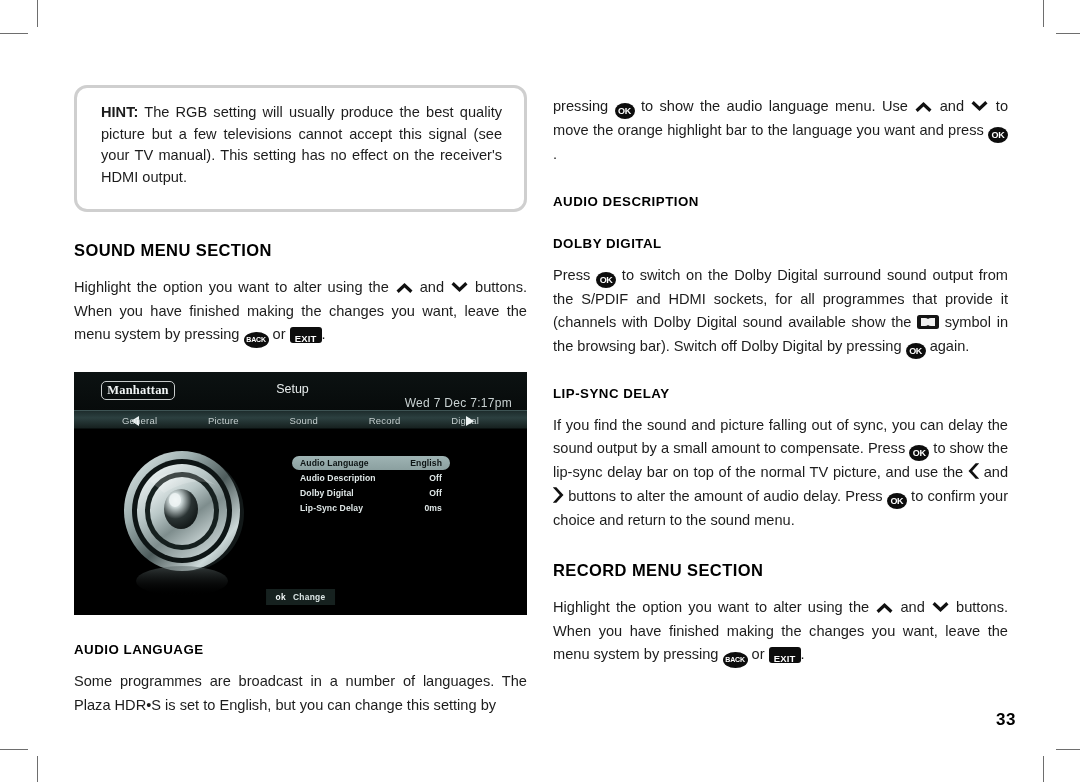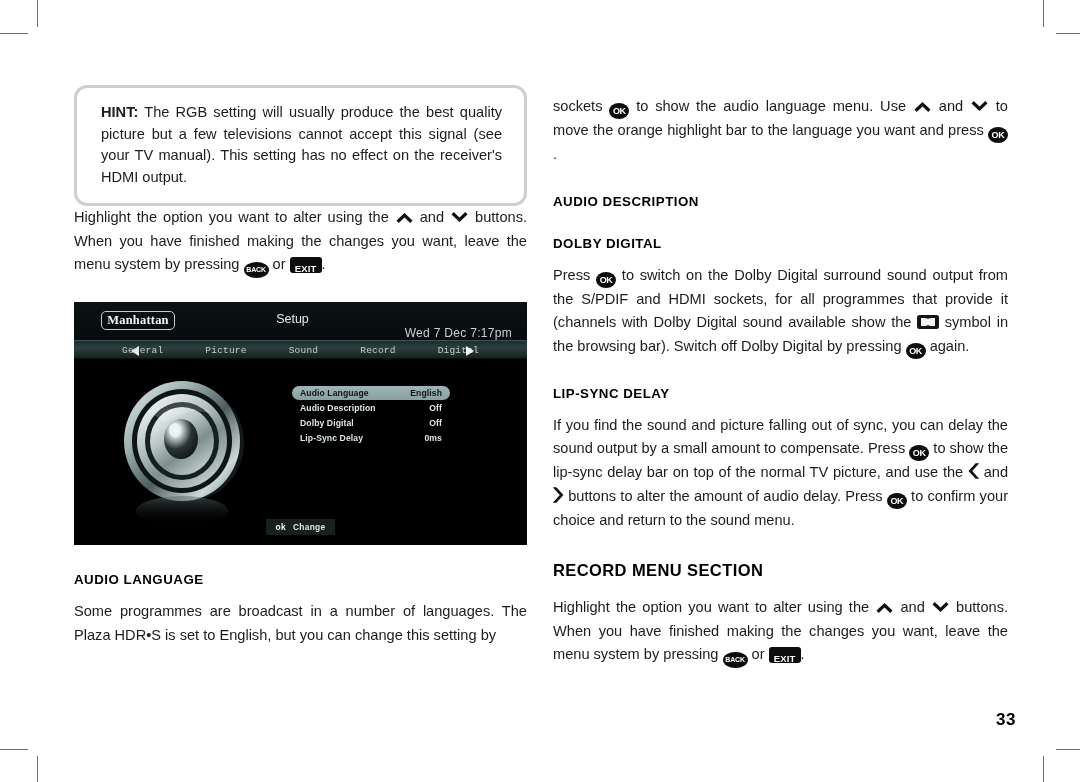--- a/index.html
+++ b/index.html
@@ -23,21 +23,21 @@
   .cm-br-h { left: 1056px; top: 749px; width: 24px; height: 1px;  }
 
   
   .col-left  { position: absolute; left: 74px;  top: 85px; width: 453px; }
   .col-right { position: absolute; left: 553px; top: 95px; width: 455px; }
 
   
   .hint-box {
     border: 3px solid #cfcfcf;
     border-radius: 13px;
-    padding: 14px 22px 15px 24px;
+    padding: 14px 22px 21px 24px;
     background: #fff;
   }
   .hint-box p {
     font-size: 14.6px;
     line-height: 21.5px;
     color: #1c1c1c;
     text-align: justify;
     text-justify: inter-word;
   }
   .hint-box .lbl { font-weight: bold; }
@@ -169,21 +169,20 @@
     border-top: 1px solid #3e5454;
     border-bottom: 1px solid #0a1010;
   }
   .tv-nav-items {
     position: absolute;
     left: 48px; right: 48px; top: 0;
     height: 19px;
     display: flex;
     justify-content: space-between;
     align-items: center;
-    font-family: Liberation Mono, monospace;
   }
   .tv-nav-items span {
     color: #c3cdcd;
     font-size: 9.5px;
     letter-spacing: 0.2px;
   }
   .nav-arrow {
     position: absolute;
     top: 5px;
     width: 0; height: 0;
@@ -253,20 +252,21 @@
   <div class="cm cm-bl-h"></div>
   <div class="cm cm-br-v"></div>
   <div class="cm cm-br-h"></div>
 
   <div class="col-left">
 
     <div class="hint-box">
       <p><span class="lbl">HINT:</span><span> The RGB setting will usually produce the best quality picture but a few televisions cannot accept this signal (see your TV manual). This setting has no effect on the receiver's HDMI output.</span></p>
     </div>
 
+    <h2 class="sect">SOUND MENU SECTION</h2>
 
     <p class="body"><span>Highlight the option you want to alter using the </span><span class="key-arrow"><svg width="19" height="13" viewBox="0 0 19 13">
             <path d="M1.5 9.5 L9.5 2 L17.5 9.5 L15.3 12 L9.5 6.6 L3.7 12 Z" fill="#111"></path>
           </svg></span><span> and </span><span class="key-arrow"><svg width="19" height="13" viewBox="0 0 19 13">
             <path d="M1.5 3.5 L9.5 11 L17.5 3.5 L15.3 1 L9.5 6.4 L3.7 1 Z" fill="#111"></path>
           </svg></span><span> buttons. When you have finished making the changes you want, leave the menu system by pressing </span><span class="key-back">BACK</span><span> or </span><span class="key-exit">EXIT</span><span>.</span></p>
 
     <div class="tv">
 
       <div class="tv-topbar">
@@ -355,21 +355,21 @@
       </div>
     </div>
 
     <h3 class="sub">AUDIO LANGUAGE</h3>
     <p class="body">Some programmes are broadcast in a number of languages. The Plaza HDR•S is set to English, but you can change this setting by</p>
 
   </div>
 
   <div class="col-right">
 
-    <p class="body"><span>sockets </span><span class="key-ok">OK</span><span> to show the audio language menu. Use </span><span class="key-arrow"><svg width="19" height="13" viewBox="0 0 19 13">
+    <p class="body"><span>pressing </span><span class="key-ok">OK</span><span> to show the audio language menu. Use </span><span class="key-arrow"><svg width="19" height="13" viewBox="0 0 19 13">
             <path d="M1.5 9.5 L9.5 2 L17.5 9.5 L15.3 12 L9.5 6.6 L3.7 12 Z" fill="#111"></path>
           </svg></span><span> and </span><span class="key-arrow"><svg width="19" height="13" viewBox="0 0 19 13">
             <path d="M1.5 3.5 L9.5 11 L17.5 3.5 L15.3 1 L9.5 6.4 L3.7 1 Z" fill="#111"></path>
           </svg></span><span> to move the orange highlight bar to the language you want and press </span><span class="key-ok">OK</span><span>.</span></p>
 
     <h3 class="sub">AUDIO DESCRIPTION</h3>
 
     <h3 class="sub">DOLBY DIGITAL</h3>
     <p class="body"><span>Press </span><span class="key-ok">OK</span><span> to switch on the Dolby Digital surround sound output from the S/PDIF and HDMI sockets, for all programmes that provide it (channels with Dolby Digital sound available show the </span><span class="key-dolby"><svg width="22" height="14" viewBox="0 0 22 14">
             <rect x="0" y="0" width="22" height="14" rx="2.5" fill="#151515"></rect>

